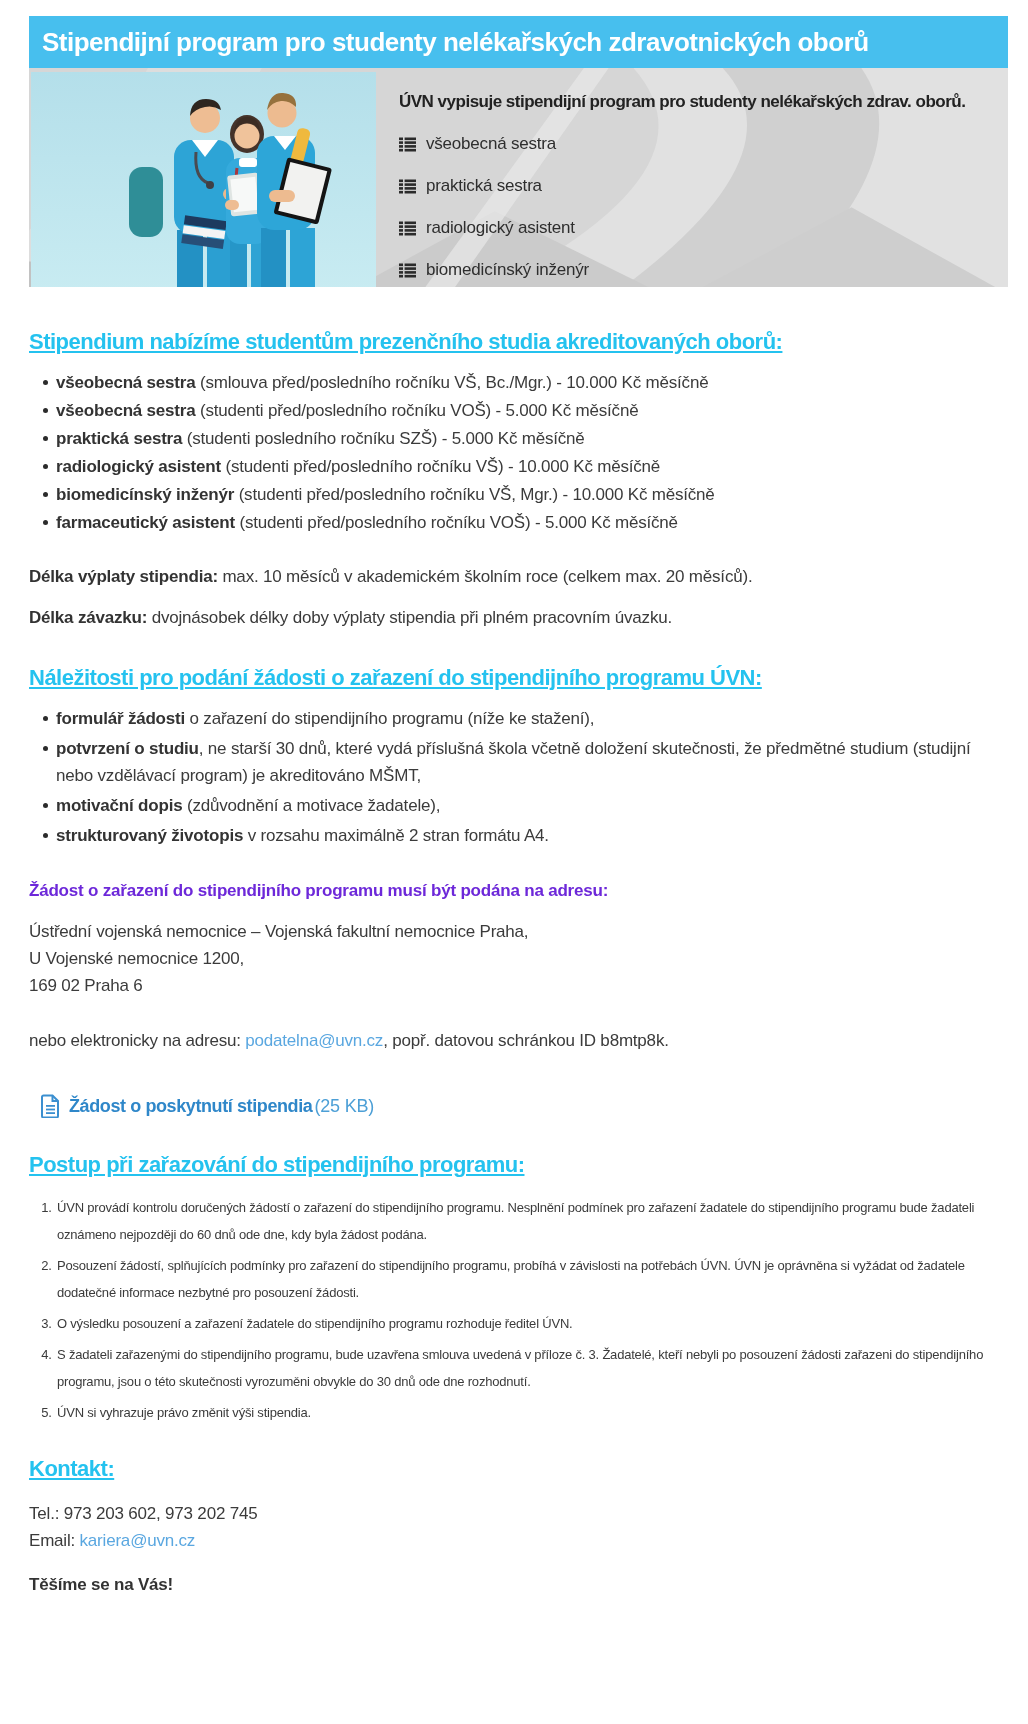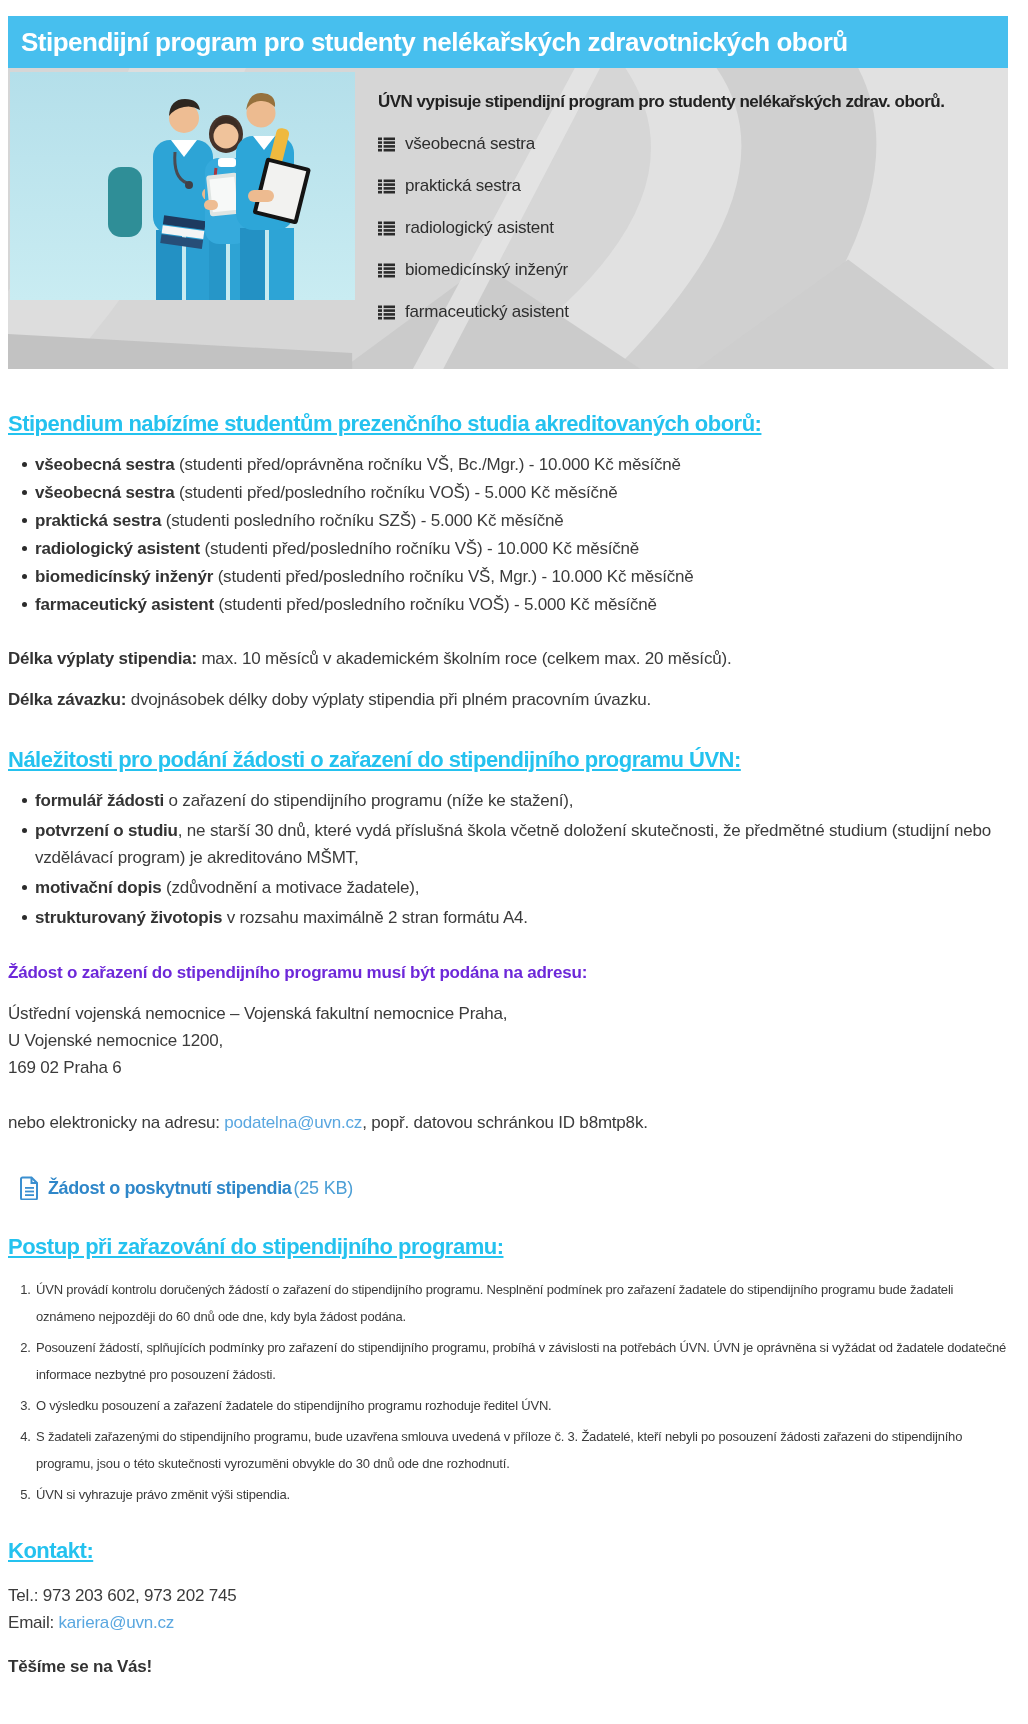--- a/index.html
+++ b/index.html
@@ -2,38 +2,38 @@
 <html lang="cs" style="--banner_bg: #47bfee; --heading: #24c2ef; --link: #5aa7e0; --doc_link: #2f87c9;"><head>
 <meta charset="utf-8">
 <style>
   html,body{margin:0;padding:0;background:#ffffff;}
   body{
     width:1028px;
     font-family:"Liberation Sans", sans-serif;
     color:#3b3b3b;
     letter-spacing:-0.2px;
   }
-  .page{padding:0 20px 20px 8px;}
+  .page{padding:0 20px 20px 29px;}
 
   
   .banner{
     margin-top:16px;
     height:52px;
     background:var(--banner_bg,#47bfee);
     display:flex;align-items:center;
   }
   .banner h1{
     margin:0;padding:0 0 0 13px;
     font-size:26px;line-height:52px;
     font-weight:bold;color:#ffffff;letter-spacing:-0.5px;
     white-space:nowrap;
   }
 
   
-  .hero{position:relative;height:301px;overflow:hidden;background:#d7d7d7;}
+  .hero{position:relative;height:219px;overflow:hidden;background:#d7d7d7;}
   .hero-bg{position:absolute;inset:0;width:100%;height:100%;}
   .hero-photo{position:absolute;left:2px;top:4px;width:345px;height:228px;}
   .hero-photo svg{display:block;width:345px;height:228px;}
   .hero-text{position:absolute;left:370px;top:24px;right:6px;}
   .hero-intro{
     margin:0 0 6px 0;font-size:17px;font-weight:bold;color:#222;
     letter-spacing:-0.5px;white-space:nowrap;
   }
   .hero-list{list-style:none;margin:0;padding:0;}
   .hero-item{display:flex;align-items:center;margin-top:22px;font-size:17px;color:#2e2e2e;}
@@ -258,21 +258,21 @@
           </li>
         </ul>
     </div>
   </section>
 
   <main>
 
     <h2 class="first">Stipendium nabízíme studentům prezenčního studia akreditovaných oborů:</h2>
     <ul class="bullets tight">
 
-        <li><b>všeobecná sestra</b><span> (studenti před/oprávněna ročníku VŠ, Bc./Mgr.) - 10.000 Kč měsíčně</span></li>
+        <li><b>všeobecná sestra</b><span> (smlouva před/posledního ročníku VŠ, Bc./Mgr.) - 10.000 Kč měsíčně</span></li>
 
         <li><b>všeobecná sestra</b><span> (studenti před/posledního ročníku VOŠ) - 5.000 Kč měsíčně</span></li>
 
         <li><b>praktická sestra</b><span> (studenti posledního ročníku SZŠ) - 5.000 Kč měsíčně</span></li>
 
         <li><b>radiologický asistent</b><span> (studenti před/posledního ročníku VŠ) - 10.000 Kč měsíčně</span></li>
 
         <li><b>biomedicínský inženýr</b><span> (studenti před/posledního ročníku VŠ, Mgr.) - 10.000 Kč měsíčně</span></li>
 
         <li><b>farmaceutický asistent</b><span> (studenti před/posledního ročníku VOŠ) - 5.000 Kč měsíčně</span></li>

